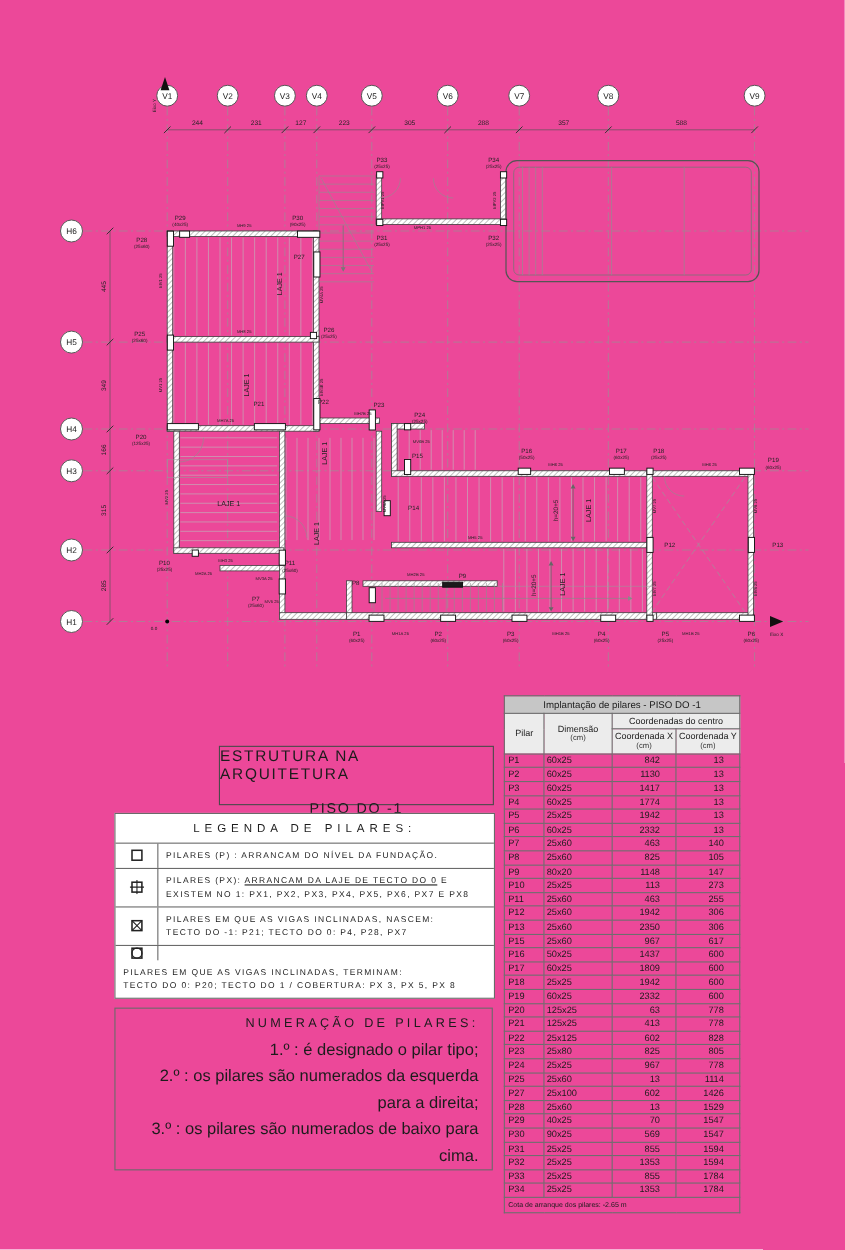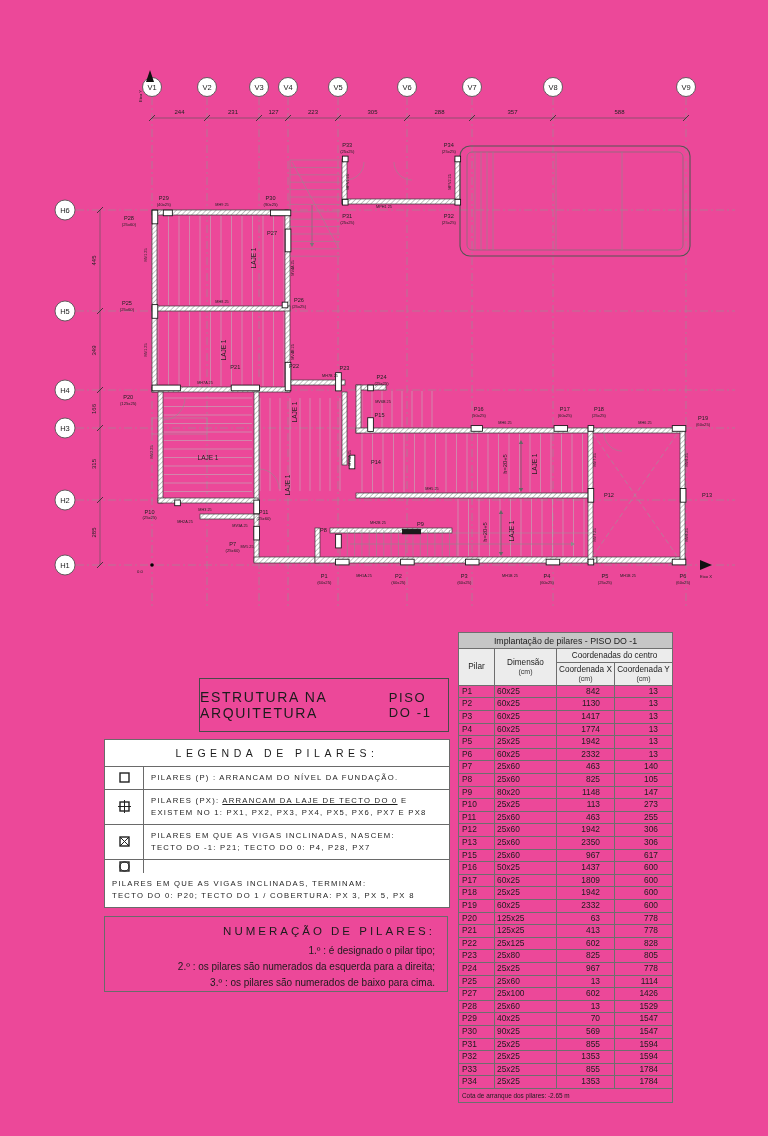--- a/index.html
+++ b/index.html
@@ -5,39 +5,39 @@
   html,body{margin:0;padding:0;background:#fff;}
   .page{position:relative;width:768px;height:1136px;background:#ec4899;overflow:hidden;
         font-family:"Liberation Sans",sans-serif;color:#1c1c1c;}
   svg text{font-family:"Liberation Sans",sans-serif;fill:#222;}
 
   
   #plan{position:absolute;left:0;top:0;}
 
   
   .title-box{position:absolute;left:199px;top:678px;width:248px;height:52px;border:1px solid #4a4a4a;
-             display:flex;flex-direction:row;align-items:center;justify-content:center;gap:16px;}
+             display:flex;flex-direction:column;align-items:center;justify-content:space-between;gap:16px;}
   .title-box .l1{font-size:14px;letter-spacing:1.6px;}
   .title-box .l2{font-size:13px;letter-spacing:1.6px;}
 
   
   .legend-box{position:absolute;left:104px;top:739px;width:344px;border:1px solid #6a6a6a;background:#fff;}
   .legend-head{height:26px;border-bottom:1px solid #6a6a6a;display:flex;align-items:center;justify-content:center;
                font-size:10.5px;letter-spacing:4.5px;white-space:nowrap;}
   .legend-row{display:flex;border-bottom:1px solid #6a6a6a;}
   .legend-row:last-child{border-bottom:none;flex-direction:column;}
   .legend-sym{width:38px;border-right:1px solid #6a6a6a;display:flex;align-items:center;justify-content:center;flex:none;}
   .legend-txt{flex:1;padding:5px 7px;font-size:7.7px;letter-spacing:1.25px;line-height:1.55;}
   .legend-txt .u{text-decoration:underline;}
 
   
   .num-box{position:absolute;left:104px;top:916px;width:344px;border:1px solid #6a6a6a;box-sizing:border-box;
            padding:8px 12px 0;text-align:right;}
   .num-head{font-size:11.5px;letter-spacing:3px;margin-bottom:6px;}
-  .num-item{font-size:10px;line-height:1.6;}
+  .num-item{font-size:15px;line-height:1.6;}
 
   
   .tbl-wrap{position:absolute;left:458px;top:632px;}
   table.ptab{border-collapse:collapse;table-layout:fixed;width:215px;border:1.5px solid #444;padding-left:37px;}
   .ptab th,.ptab td{border:1px solid #6e6e6e;font-weight:normal;padding:1px 2px;}
   .ptab .t-title{background:#c6c6c6;font-size:8.8px;text-align:center;padding:2.5px 0;}
   .ptab .t-h{background:#ececec;font-size:8.2px;text-align:center;line-height:1.15;padding:2px 0;}
   .ptab .t-h .unit{font-size:7px;color:#333;}
   .ptab td{font-size:8.4px;line-height:9.6px;}
   .ptab td.c-p{padding-left:3px;}

